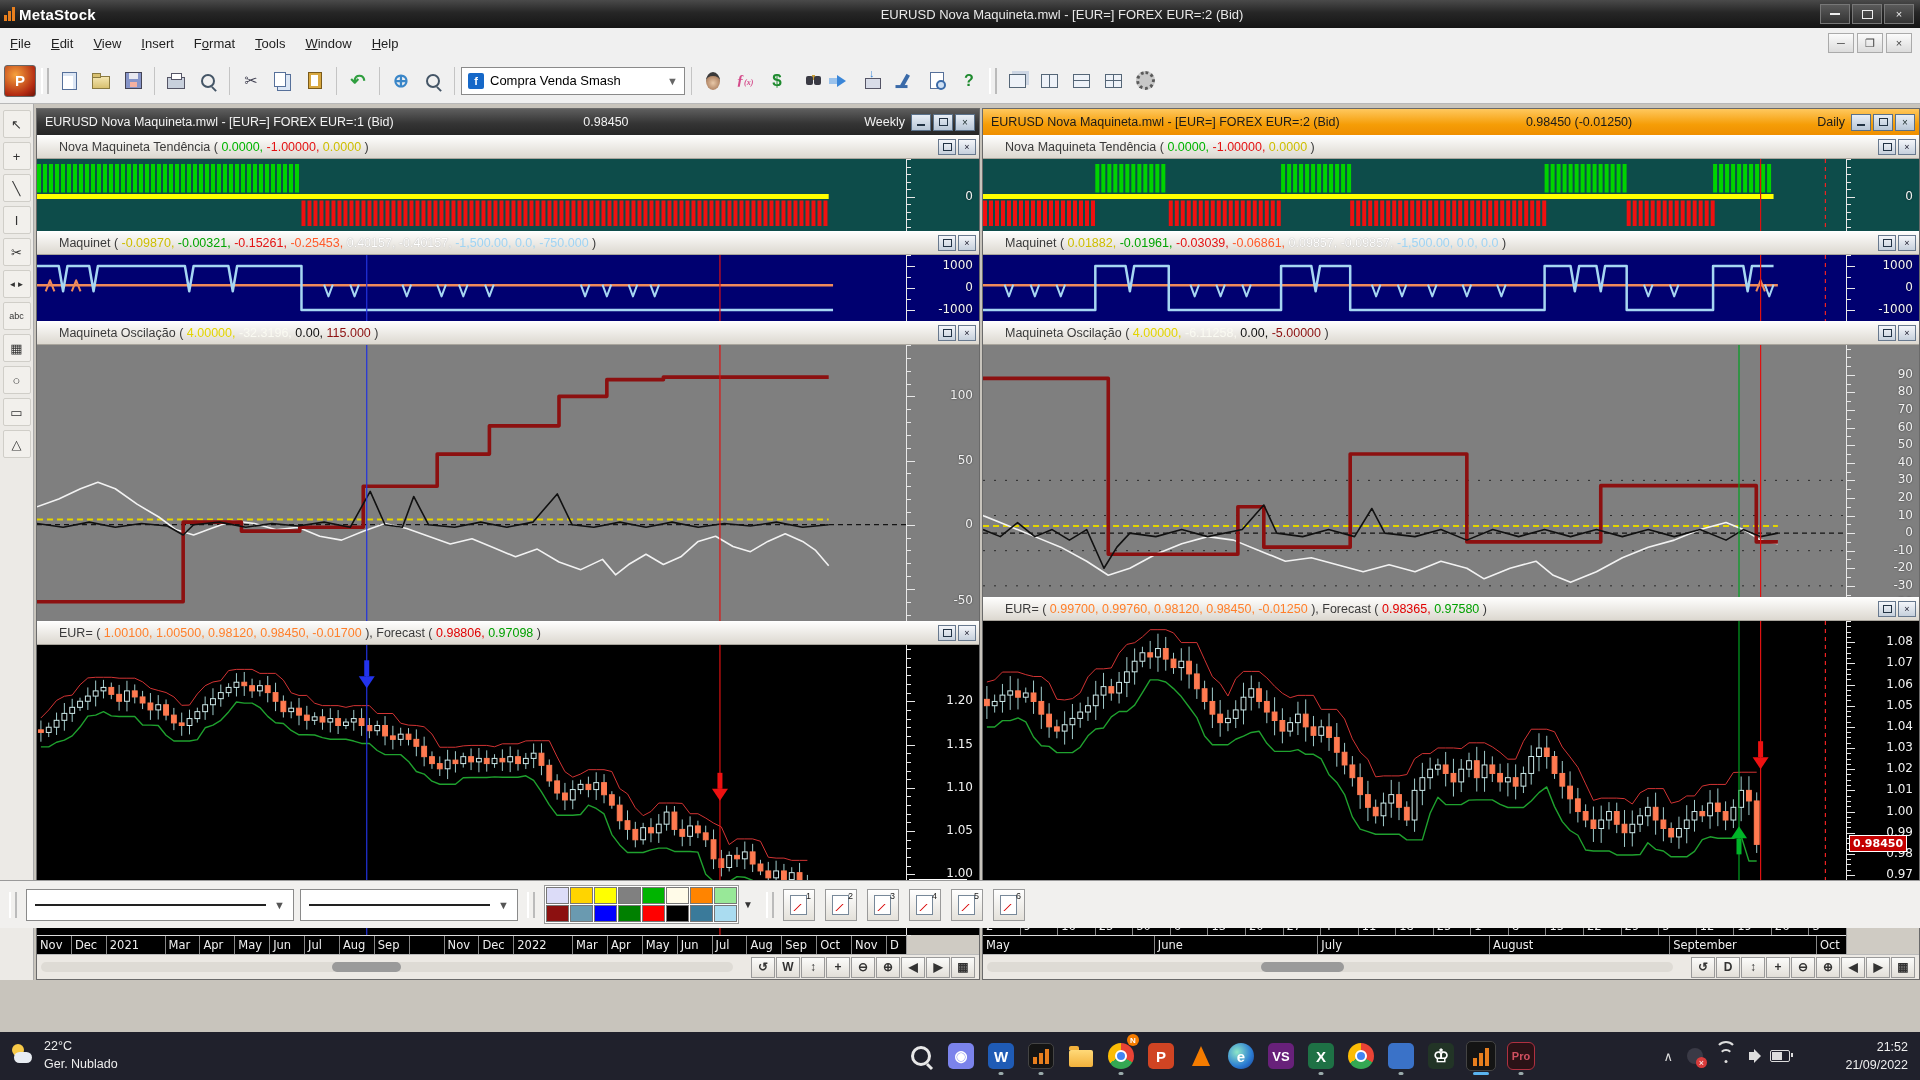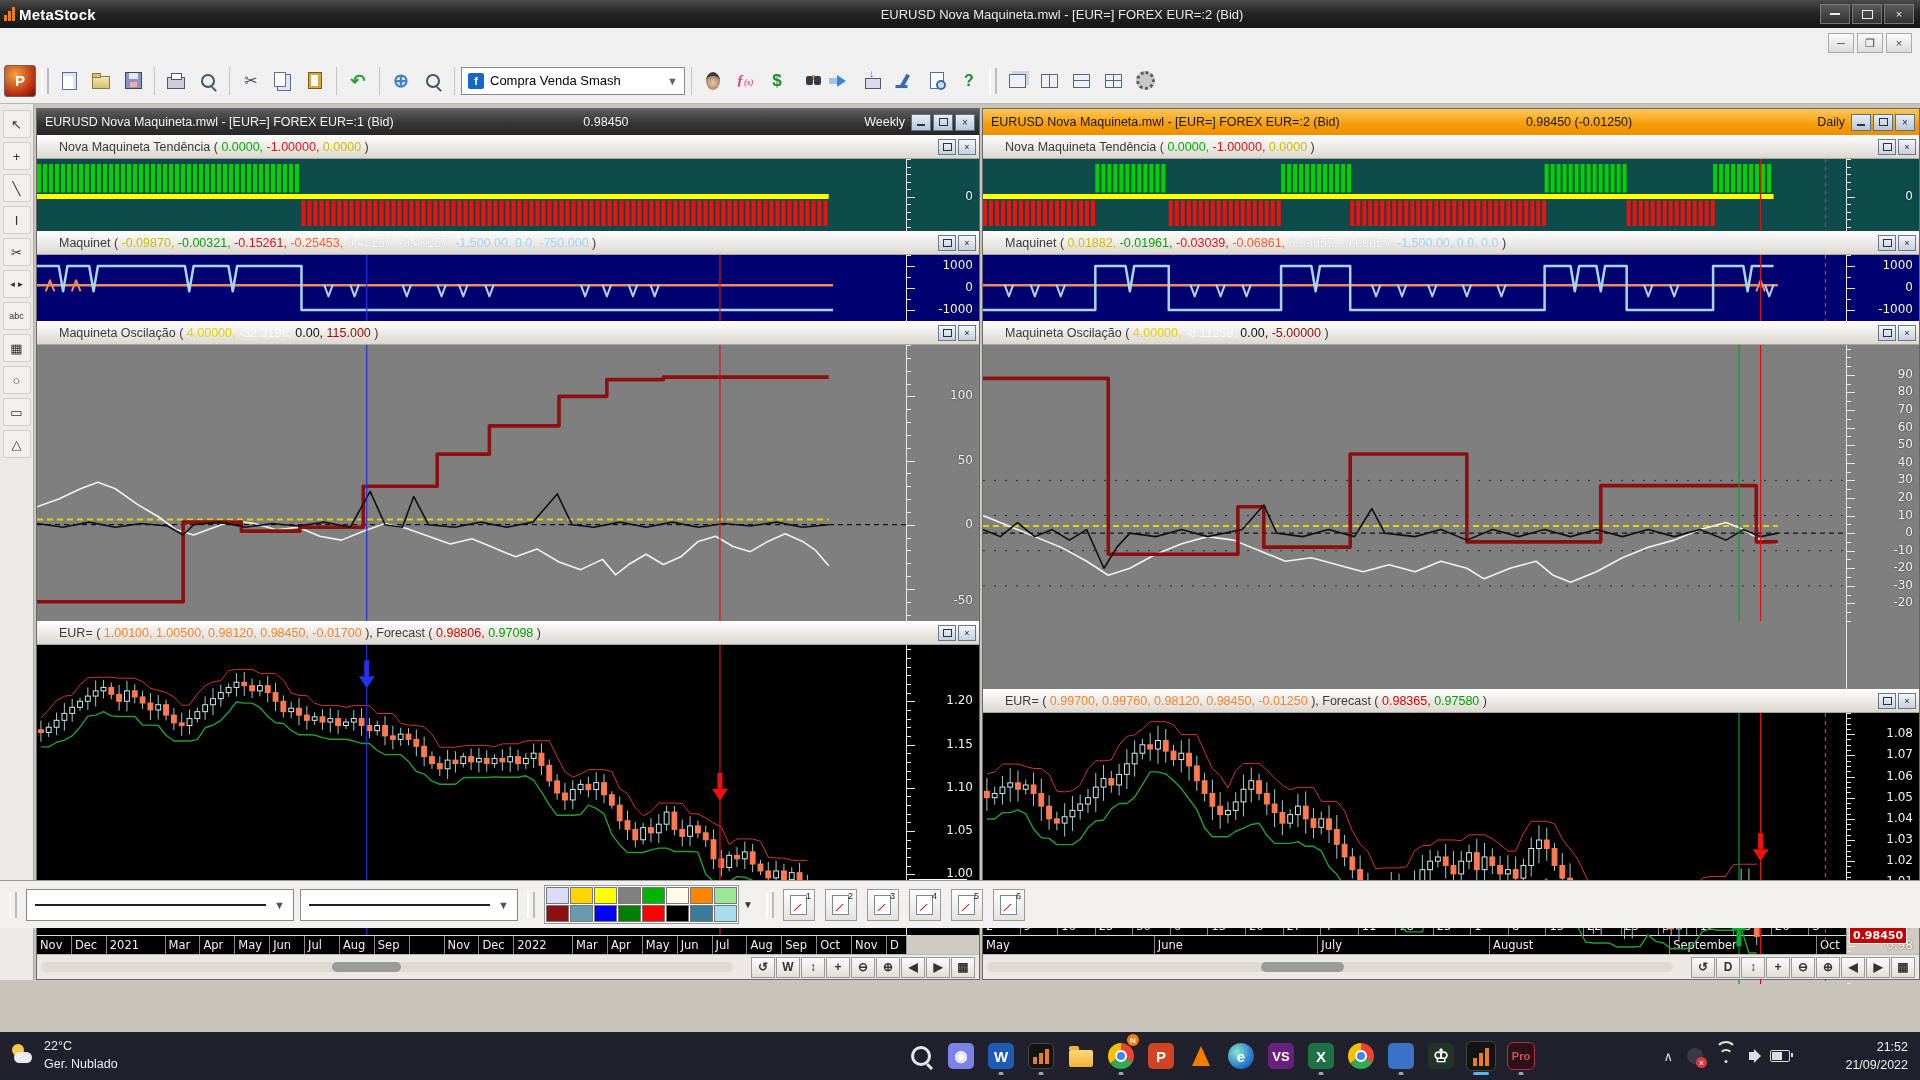--- a/index.html
+++ b/index.html
@@ -216,20 +216,30 @@
           <span class="bar"></span>
         </div>
       <div class="wbtn">
           <span class="box"></span>
         </div>
       <div class="wbtn">×</div>
     </div>
   </div>
 
   <div id="menubar">
+    <div id="menu-items" style="display: flex;">
+        <div class="menu-item"><u>F</u>ile</div>
+        <div class="menu-item"><u>E</u>dit</div>
+        <div class="menu-item"><u>V</u>iew</div>
+        <div class="menu-item"><u>I</u>nsert</div>
+        <div class="menu-item">F<u>o</u>rmat</div>
+        <div class="menu-item"><u>T</u>ools</div>
+        <div class="menu-item"><u>W</u>indow</div>
+        <div class="menu-item"><u>H</u>elp</div>
+      </div>
     <div class="mdi">
       <div class="mdibtn">─</div>
       <div class="mdibtn">❐</div>
       <div class="mdibtn">×</div>
     </div>
   </div>
 
   <div id="toolbar">
       <div class="plogo">P</div>
       <span class="grip"></span>
@@ -1210,21 +1220,21 @@
           <div class="panel">
             <div class="panel-h">
               <span class="hdr"><span style="color: rgb(58, 58, 58);">Maquineta Oscilação ( </span><span style="color: rgb(227, 212, 0);">4.00000, </span><span style="color: rgb(250, 250, 242);"> -6.11258, </span><span style="color: rgb(17, 17, 17);"> 0.00, </span><span style="color: rgb(140, 16, 16);"> -5.00000 </span><span style="color: rgb(58, 58, 58);"> ) </span></span>
               <span class="pbtns">
                 <span class="pbtn">
                   <span style="width:7px;height:6px;border:1px solid #234"></span>
                 </span>
                 <span class="pbtn">×</span>
               </span>
             </div>
-            <div class="panel-b" style="height: 344px; text-align: center;">
+            <div class="panel-b" style="height: 252px; text-align: center;">
               <div class="plot bg-gray">
                 <svg viewBox="0 0 864 276" width="864" height="276" preserveAspectRatio="none">
                   <polyline points="0,188.10191082802547 864,188.10191082802547" fill="none" stroke="#151515" stroke-width="1.2" stroke-linejoin="round" stroke-dasharray="5,4"></polyline>
                   <polyline points="0,135.36305732484075 864,135.36305732484075" fill="none" stroke="#2a2a2a" stroke-width="1" stroke-linejoin="round" stroke-dasharray="2,9"></polyline>
                   <polyline points="0,170.52229299363057 864,170.52229299363057" fill="none" stroke="#2a2a2a" stroke-width="1" stroke-linejoin="round" stroke-dasharray="2,9"></polyline>
                   <polyline points="0,205.68152866242036 864,205.68152866242036" fill="none" stroke="#2a2a2a" stroke-width="1" stroke-linejoin="round" stroke-dasharray="2,9"></polyline>
                   <polyline points="0,240.8407643312102 864,240.8407643312102" fill="none" stroke="#2a2a2a" stroke-width="1" stroke-linejoin="round" stroke-dasharray="2,9"></polyline>
                   <polyline points="0,181.0700636942675 794.88,181.0700636942675" fill="none" stroke="#e3d400" stroke-width="2" stroke-linejoin="round" stroke-dasharray="6,4"></polyline>
                   <polyline points="0,170.52229299363057 25.919999999999998,181.0700636942675 51.839999999999996,191.61783439490443 77.75999999999999,202.1656050955414 103.67999999999999,216.22929936305735 125.27999999999999,230.29299363057325 146.88000000000002,223.2611464968153 172.8,209.1974522292994 198.72,198.6496815286624 224.64000000000001,191.61783439490443 250.55999999999997,195.13375796178343 276.48,205.68152866242036 302.4,216.22929936305735 328.32,212.71337579617835 354.23999999999995,219.74522292993632 380.16,226.77707006369428 406.08,219.74522292993632 432,226.77707006369428 457.92,216.22929936305735 483.84000000000003,223.2611464968153 501.11999999999995,233.80891719745225 527.04,223.2611464968153 552.96,216.22929936305735 570.24,230.29299363057325 587.5200000000001,237.3248407643312 613.4399999999999,226.77707006369428 639.36,212.71337579617835 665.28,202.1656050955414 691.2,195.13375796178343 717.12,184.5859872611465 743.04,177.55414012738854 760.32,184.5859872611465 777.6,195.13375796178343 794.88,198.6496815286624" fill="none" stroke="#f2f2f2" stroke-width="1.6" stroke-linejoin="round"></polyline>
                   <polyline points="0,33.40127388535032 125.27999999999999,33.40127388535032 125.27999999999999,209.1974522292994 254.88,209.1974522292994 254.88,161.7324840764331 280.8,161.7324840764331 280.8,202.1656050955414 367.2,202.1656050955414 367.2,108.99363057324841 483.84000000000003,108.99363057324841 483.84000000000003,196.89171974522293 617.76,196.89171974522293 617.76,140.63694267515925 773.28,140.63694267515925 773.28,196.89171974522293 794.88,196.89171974522293" fill="none" stroke="#8c1010" stroke-width="3.6" stroke-linejoin="round"></polyline>

